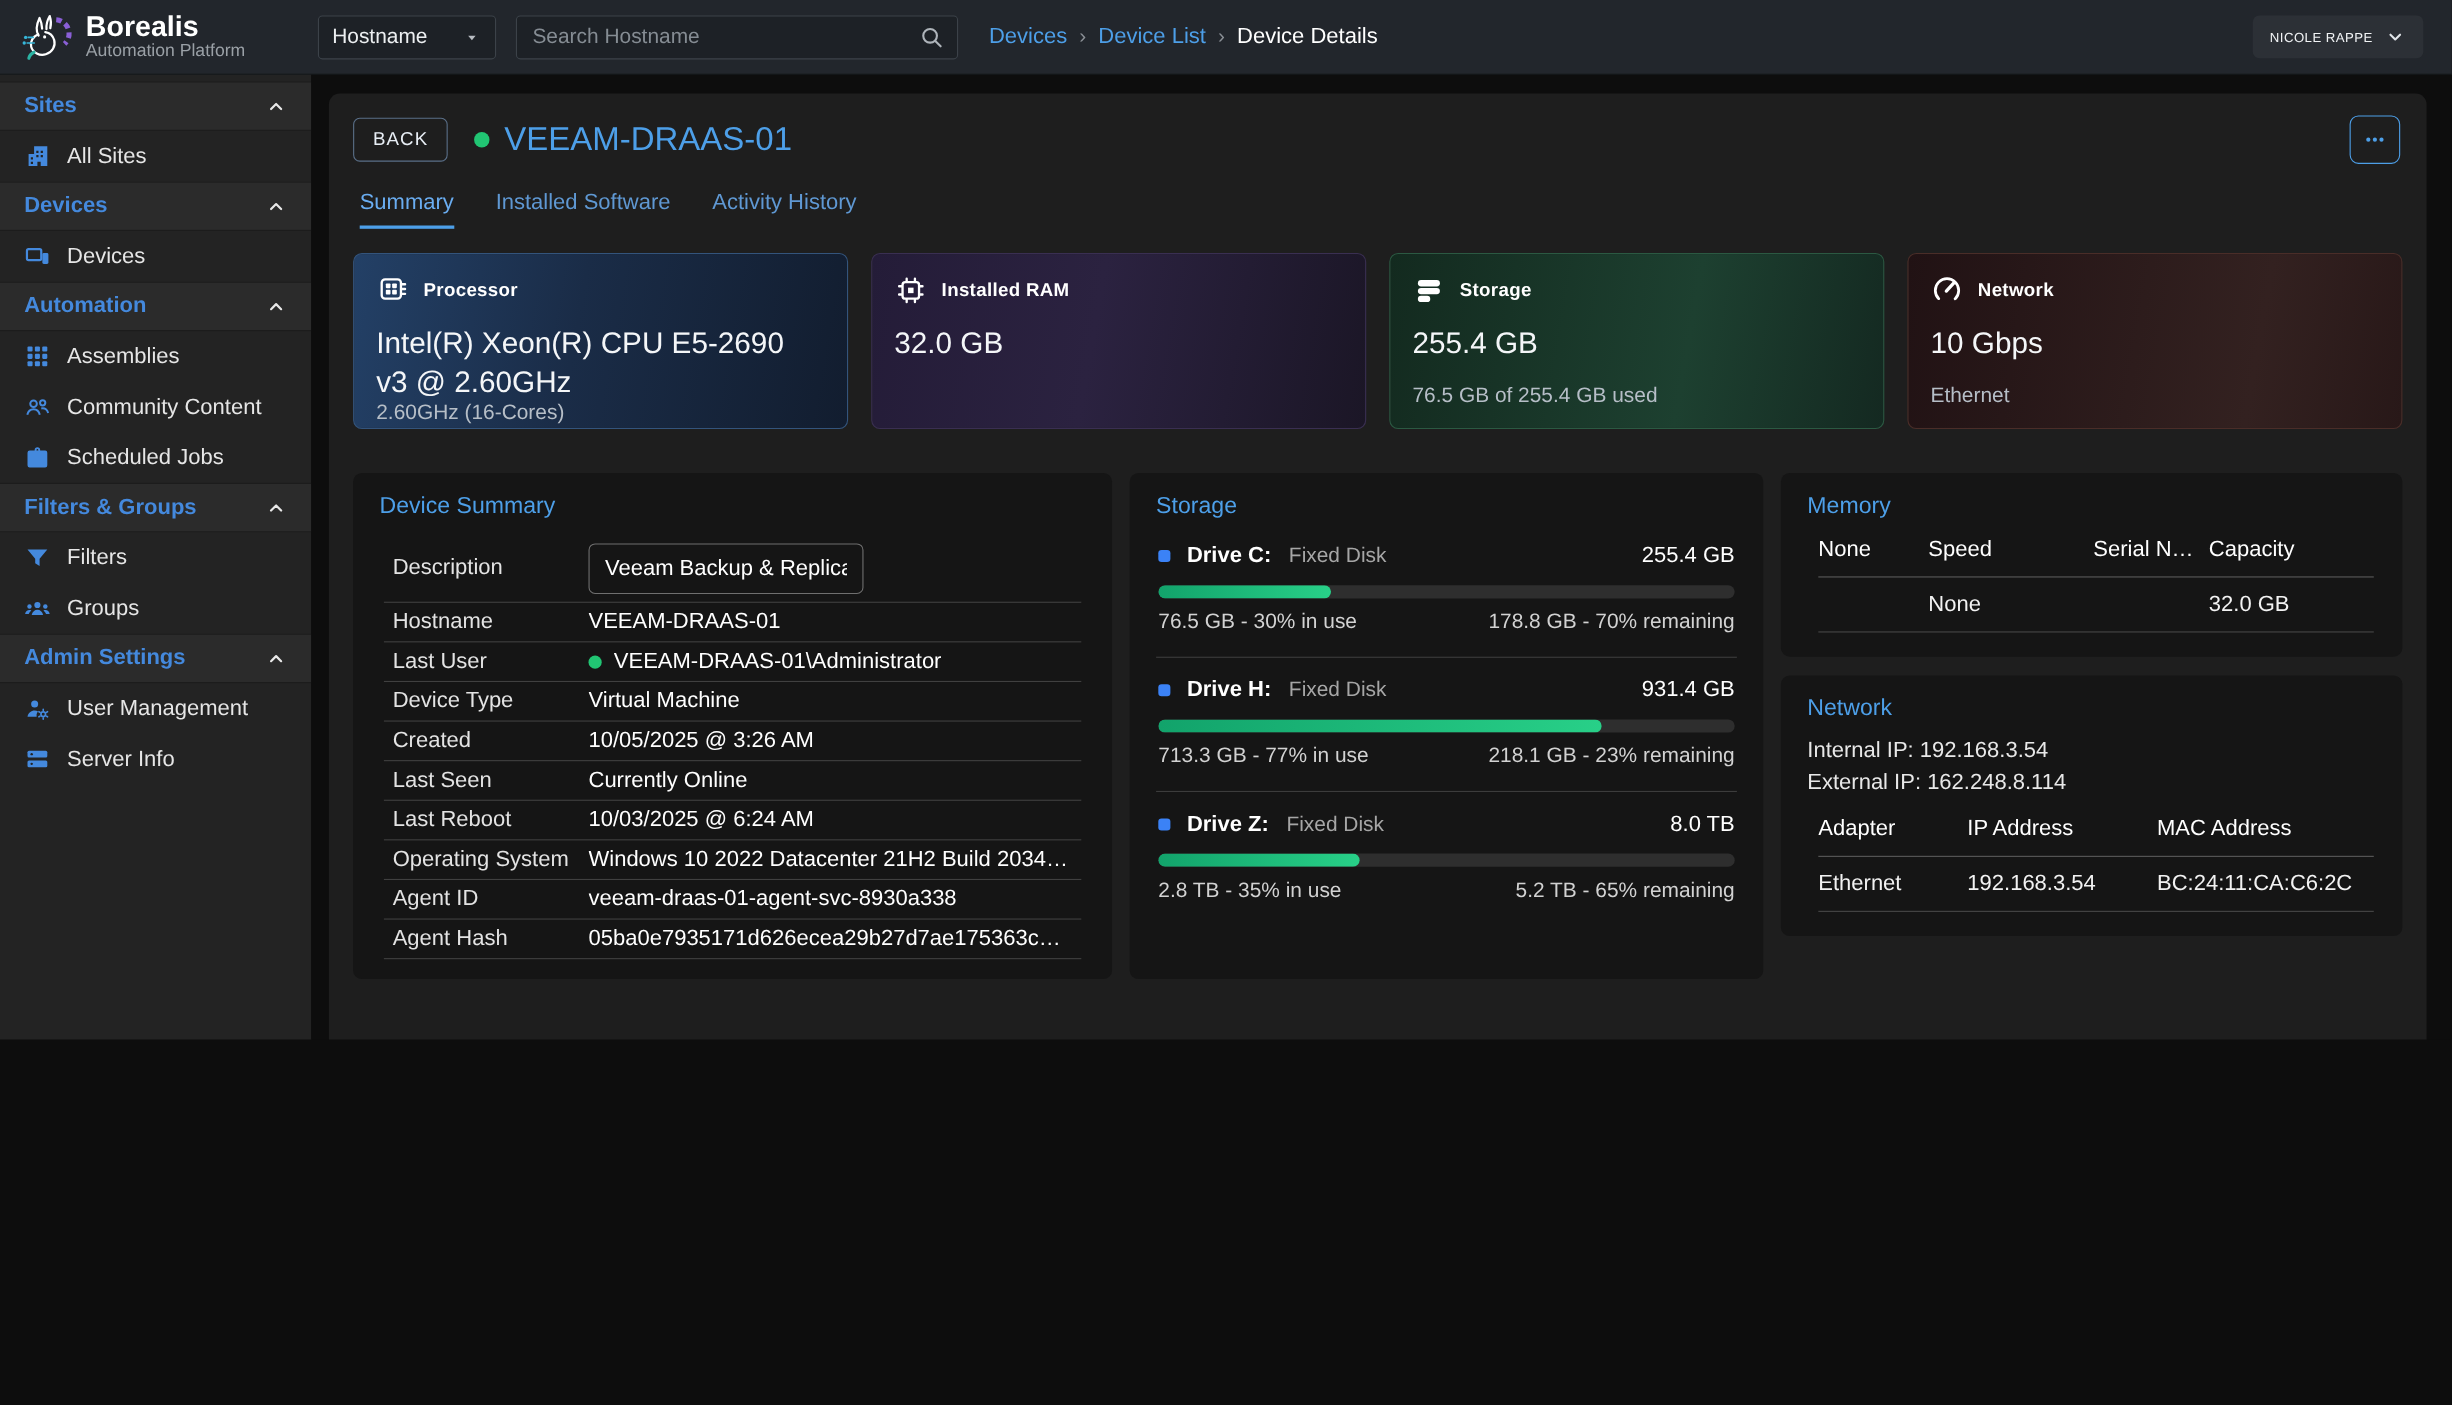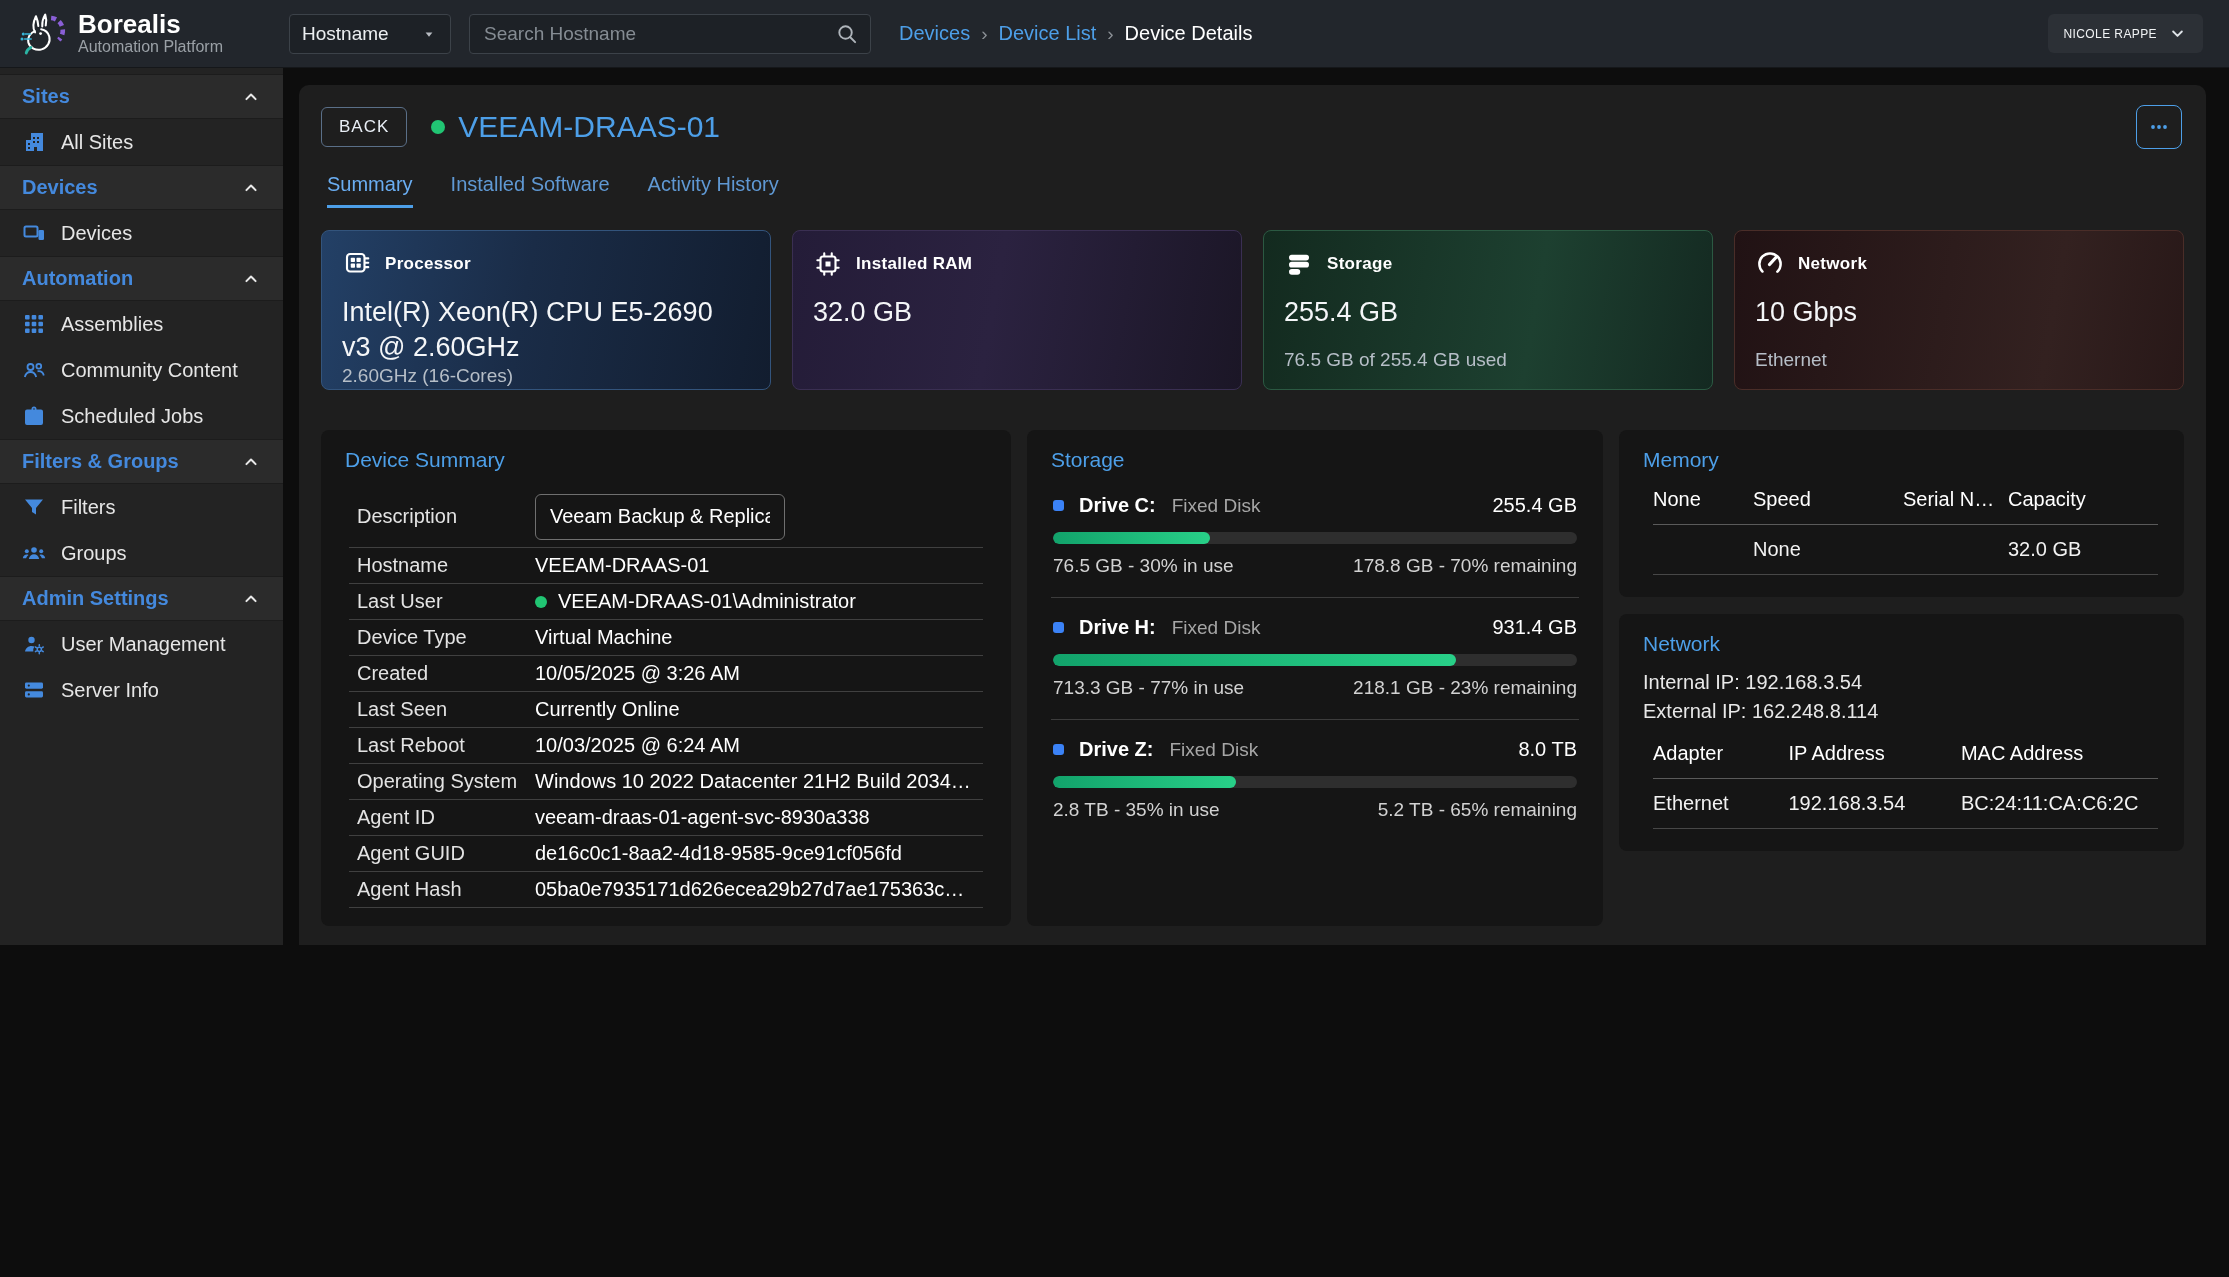--- a/index.html
+++ b/index.html
@@ -547,27 +547,20 @@
               </div>
 
               <div class="ds-row">
                 <span class="ds-label">Agent ID</span>
                 <span class="ds-cell">
 
                   <span class="ds-value">veeam-draas-01-agent-svc-8930a338</span>
                 </span>
               </div>
 
-              <div class="ds-row">
-                <span class="ds-label">Agent GUID</span>
-                <span class="ds-cell">
-
-                  <span class="ds-value">de16c0c1-8aa2-4d18-9585-9ce91cf056fd</span>
-                </span>
-              </div>
 
               <div class="ds-row">
                 <span class="ds-label">Agent Hash</span>
                 <span class="ds-cell">
 
                   <span class="ds-value">05ba0e7935171d626ecea29b27d7ae175363cd90</span>
                 </span>
               </div>
 
           </div>

